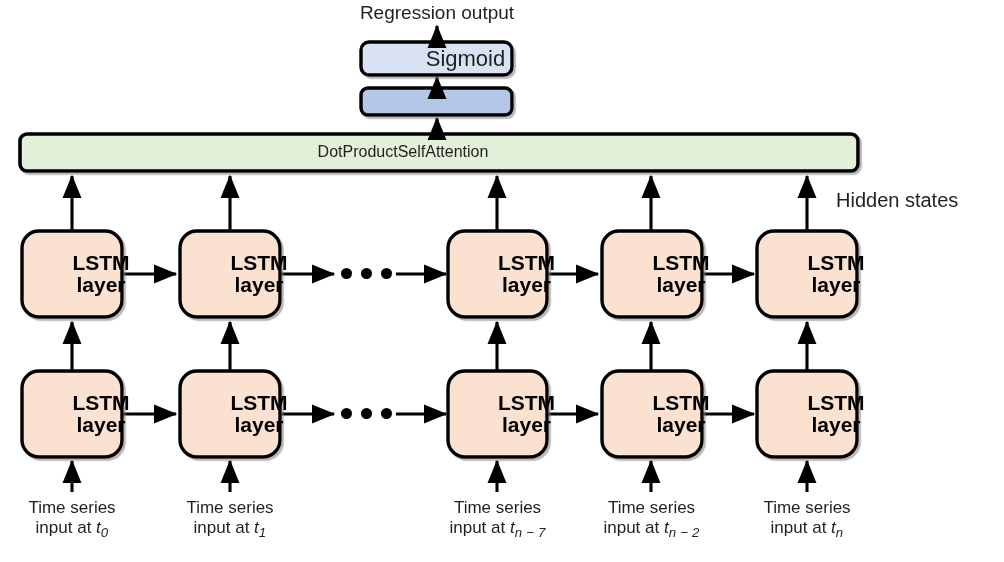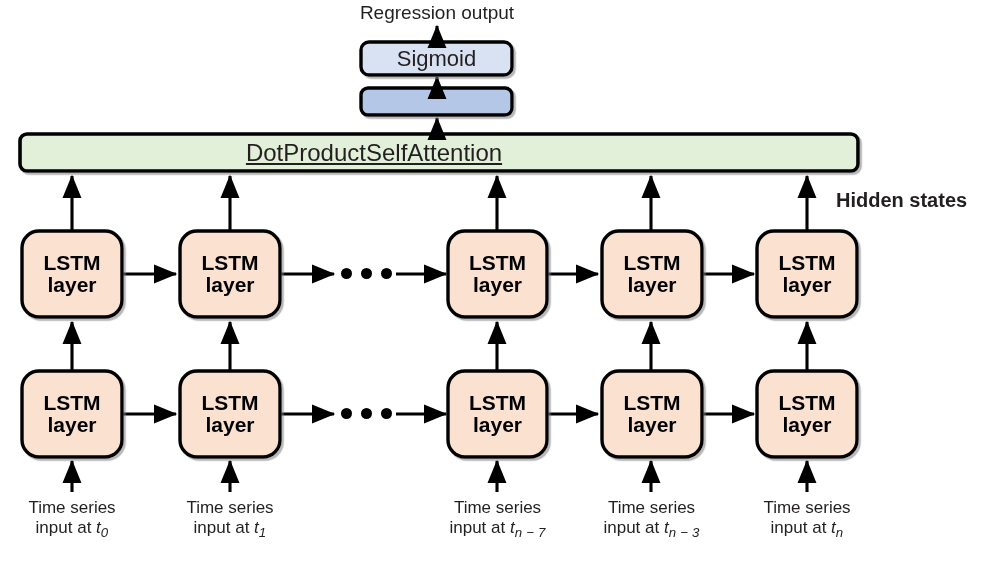--- a/index.html
+++ b/index.html
@@ -1,21 +1,21 @@
 <!DOCTYPE html>
 <html><head>
 <meta charset="utf-8">
 <style>
   html,body{margin:0;padding:0;background:#fff;}
   body{width:1004px;height:562px;font-family:"Liberation Sans",sans-serif;position:relative;overflow:hidden;}
   #stage{position:absolute;left:0;top:0;width:1004px;height:562px;}
   #stage svg{position:absolute;left:0;top:0;}
   .lbl{position:absolute;color:#231f20;text-align:center;line-height:1.18;}
   .boxtxt{position:absolute;display:flex;align-items:center;justify-content:center;
-          flex-direction:column;font-weight:bold;color:#000;line-height:1.05;}
+          flex-direction:column;font-weight:bold;color:#000;line-height:1.05;padding-left:29px;}
   .dots{position:absolute;display:flex;align-items:center;gap:9px;}
   .dots i{display:block;width:11px;height:11px;border-radius:50%;background:#000;}
   .sub{font-style:italic;font-size:.78em;vertical-align:-0.28em;letter-spacing:.2px;}
 </style>
 </head>
 <body>
 
 <div id="stage">
 
   <svg width="1004" height="562">
@@ -95,23 +95,23 @@
     <rect filter="url(#sh)" x="361" y="42" width="151" height="33" rx="8" fill="#d9e2f3" stroke="#000" stroke-width="3.4"></rect>
 
     <line x1="437" y1="42" x2="437" y2="26" stroke="#000" stroke-width="3.1" marker-end="url(#ah)"></line>
   </svg>
 
   <div class="lbl" style="left:337px;top:2px;width:200px;font-size:19px;">Regression output</div>
 
   <div class="boxtxt" style="left:361px;top:42px;width:151px;height:33px;font-size:22px;font-weight:400;color:#231f20;">Sigmoid</div>
 
 
-  <div class="boxtxt" style="left:20px;top:134px;width:708px;height:37px;font-size:24px;font-weight:400;color:#231f20;text-decoration:underline;">DotProductSelfAttention</div>
+  <div class="boxtxt" style="left:20px;top:134px;width:708px;height:37px;font-size:16px;font-weight:400;color:#231f20;">DotProductSelfAttention</div>
 
-  <div class="lbl" style="left:836px;top:189px;width:168px;font-size:20px;text-align:left;font-weight:bold;">Hidden states</div>
+  <div class="lbl" style="left:836px;top:189px;width:168px;font-size:20px;text-align:left;">Hidden states</div>
 
   <div class="boxtxt" style="left:22px;top:231px;width:100px;height:86px;font-size:21px;">
     <span>LSTM</span>
     <span>layer</span>
   </div>
   <div class="boxtxt" style="left:180px;top:231px;width:100px;height:86px;font-size:21px;">
     <span>LSTM</span>
     <span>layer</span>
   </div>
   <div class="boxtxt" style="left:448px;top:231px;width:99px;height:86px;font-size:21px;">
@@ -169,21 +169,21 @@
     <span>input at </span><i>t</i><span class="sub">1</span>
   </div>
 
   <div class="lbl" style="left:420px;top:498px;width:155px;font-size:17px;">
     <span>Time series</span><br>
     <span>input at </span><i>t</i><span class="sub">n − 7</span>
   </div>
 
   <div class="lbl" style="left:574px;top:498px;width:155px;font-size:17px;">
     <span>Time series</span><br>
-    <span>input at </span><i>t</i><span class="sub">n − 3</span>
+    <span>input at </span><i>t</i><span class="sub">n − 2</span>
   </div>
 
   <div class="lbl" style="left:737px;top:498px;width:140px;font-size:17px;">
     <span>Time series</span><br>
     <span>input at </span><i>t</i><span class="sub">n</span>
   </div>
 
 </div>
 
 </body></html>

